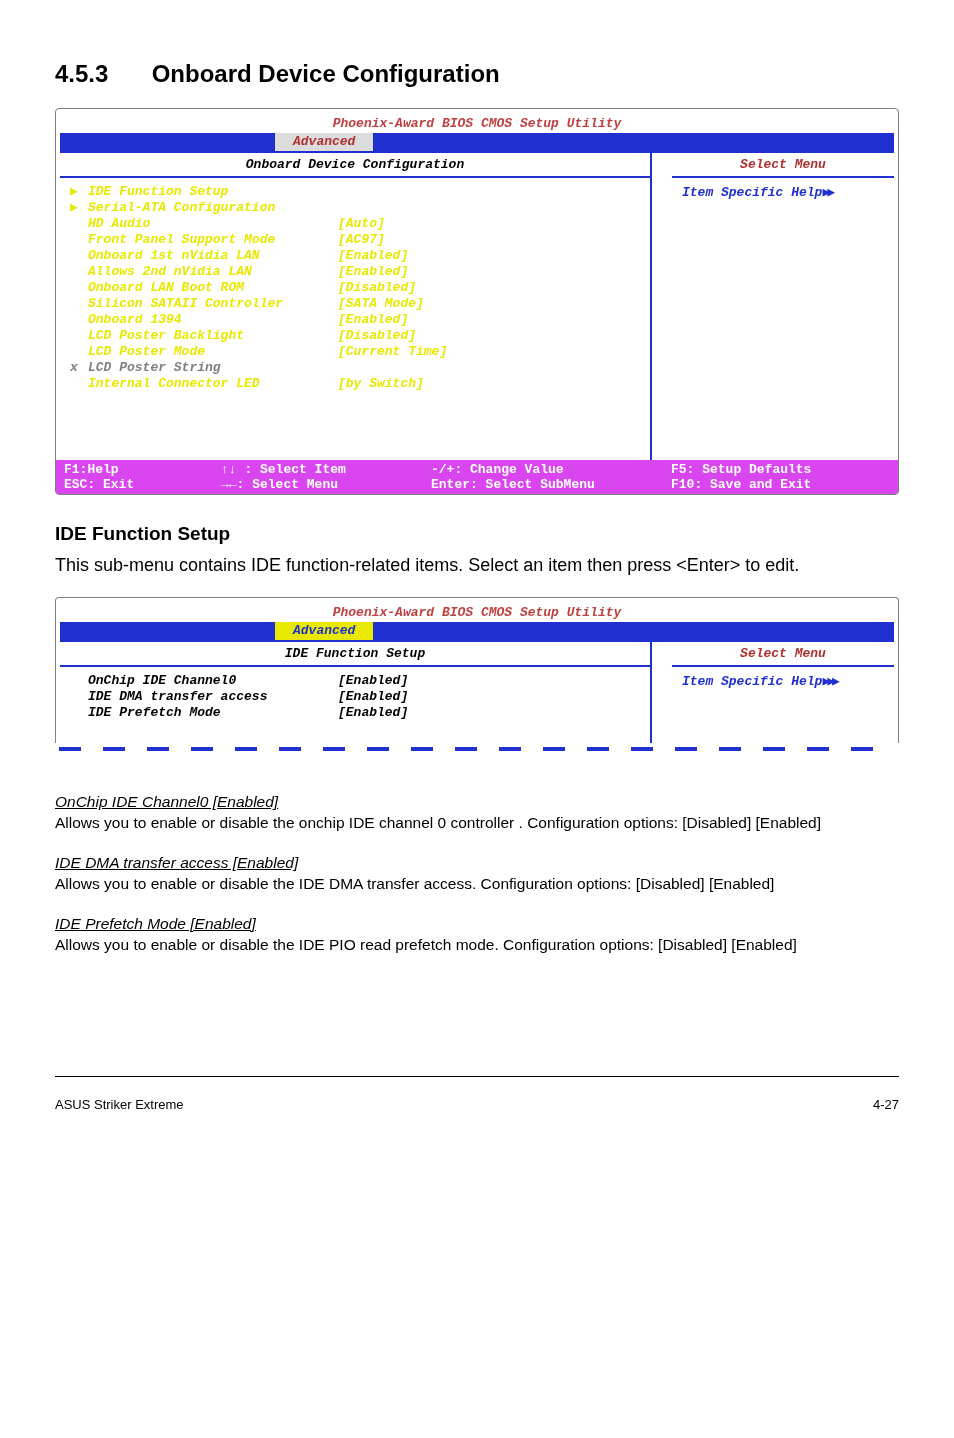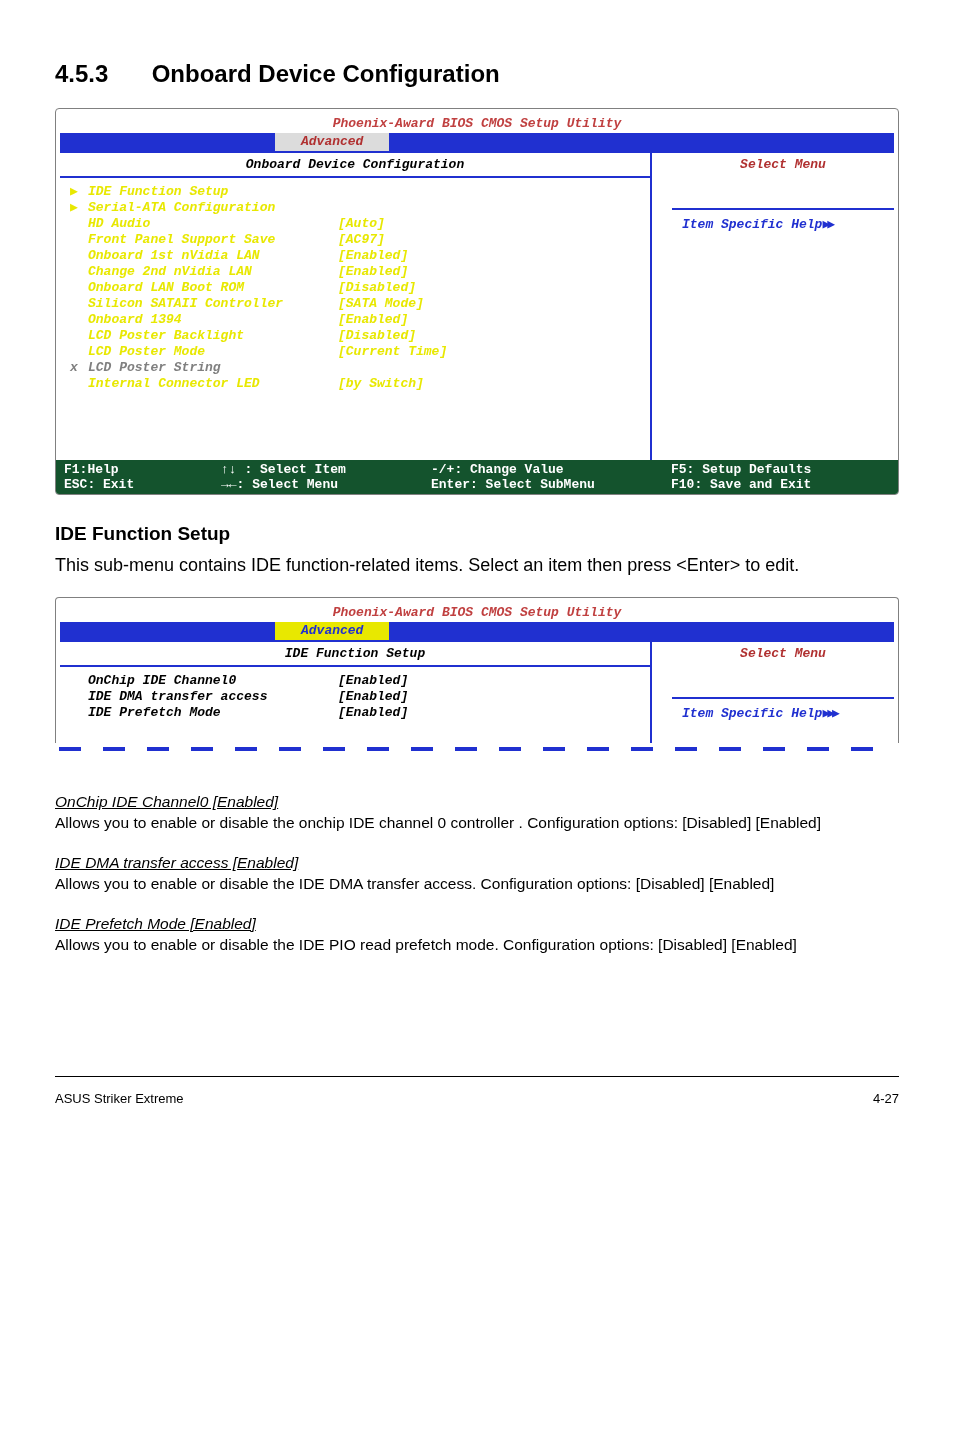--- a/index.html
+++ b/index.html
@@ -42,21 +42,21 @@
     height: 18px;
     position: relative;
   }
   .tab-active {
     position: absolute;
     left: 215px;
     top: 0;
     background: #dcdcdc;
     color: #b03030;
     font-weight: bold;
-    padding: 1px 26px;
+    padding: 1px 18px;
     font-size: 13px;
     height: 18px;
     line-height: 16px;
   }
   .col-wrap {
     display: flex;
     border-top: 2px solid #2030d0;
   }
   .col-left {
     flex: 1;
@@ -77,31 +77,30 @@
     border-top: 2px solid #2030d0;
     padding: 6px 10px 18px 10px;
     color: #e8e800;
     font-weight: bold;
   }
   .body-area-right {
     border-top: 2px solid #2030d0;
     padding: 6px 10px 18px 10px;
     color: #2030d0;
     font-weight: bold;
-    margin-top: 32px;
   }
   .row { display: flex; line-height: 16px; }
   .row .marker { width: 18px; }
   .row .label { width: 250px; white-space: pre; }
   .row .val { white-space: pre; text-align: center; }
   .gray { color: #808080; }
   .yellow { color: #e8e800; }
   .help-arrow { font-weight: normal; letter-spacing:-3px;}
   .footer-bar {
-    background: #14532d;
+    background: #d946ef;
     color: #fff;
     font-weight: bold;
     display: flex;
     padding: 2px 8px;
     font-size: 13px;
   }
   .footer-bar .c1 { width: 140px; white-space: pre; }
   .footer-bar .c2 { width: 210px; white-space: pre; margin-left: 17px; }
   .footer-bar .c3 { width: 240px; white-space: pre; }
   .footer-bar .c4 { white-space: pre; }
@@ -121,21 +120,21 @@
   }
   .dash-line {
     height: 4px;
     background-image: repeating-linear-gradient(to right, #2030d0 0px, #2030d0 22px, transparent 22px, transparent 44px);
     margin: 0 4px 0 4px;
   }
 
   .page-footer {
     border-top: 1px solid #000;
     margin-top: 120px;
-    padding-top: 14px;
+    padding-top: 20px;
     display: flex;
     justify-content: space-between;
     font-size: 13px;
   }
 </style>
 </head>
 <body>
 
 <div class="page">
 
@@ -164,31 +163,31 @@
                 <span class="label">Serial-ATA Configuration</span>
                 <span class="val"></span>
               </div>
           <div class="row yellow">
                 <span class="marker"></span>
                 <span class="label">HD Audio</span>
                 <span class="val">[Auto]</span>
               </div>
           <div class="row yellow">
                 <span class="marker"></span>
-                <span class="label">Front Panel Support Save</span>
+                <span class="label">Front Panel Support Mode</span>
                 <span class="val">[AC97]</span>
               </div>
           <div class="row yellow">
                 <span class="marker"></span>
                 <span class="label">Onboard 1st nVidia LAN</span>
                 <span class="val">[Enabled]</span>
               </div>
           <div class="row yellow">
                 <span class="marker"></span>
-                <span class="label">Change 2nd nVidia LAN</span>
+                <span class="label">Allows 2nd nVidia LAN</span>
                 <span class="val">[Enabled]</span>
               </div>
           <div class="row yellow">
                 <span class="marker"></span>
                 <span class="label">Onboard LAN Boot ROM</span>
                 <span class="val">[Disabled]</span>
               </div>
           <div class="row yellow">
                 <span class="marker"></span>
                 <span class="label">Silicon SATAII Controller</span>

